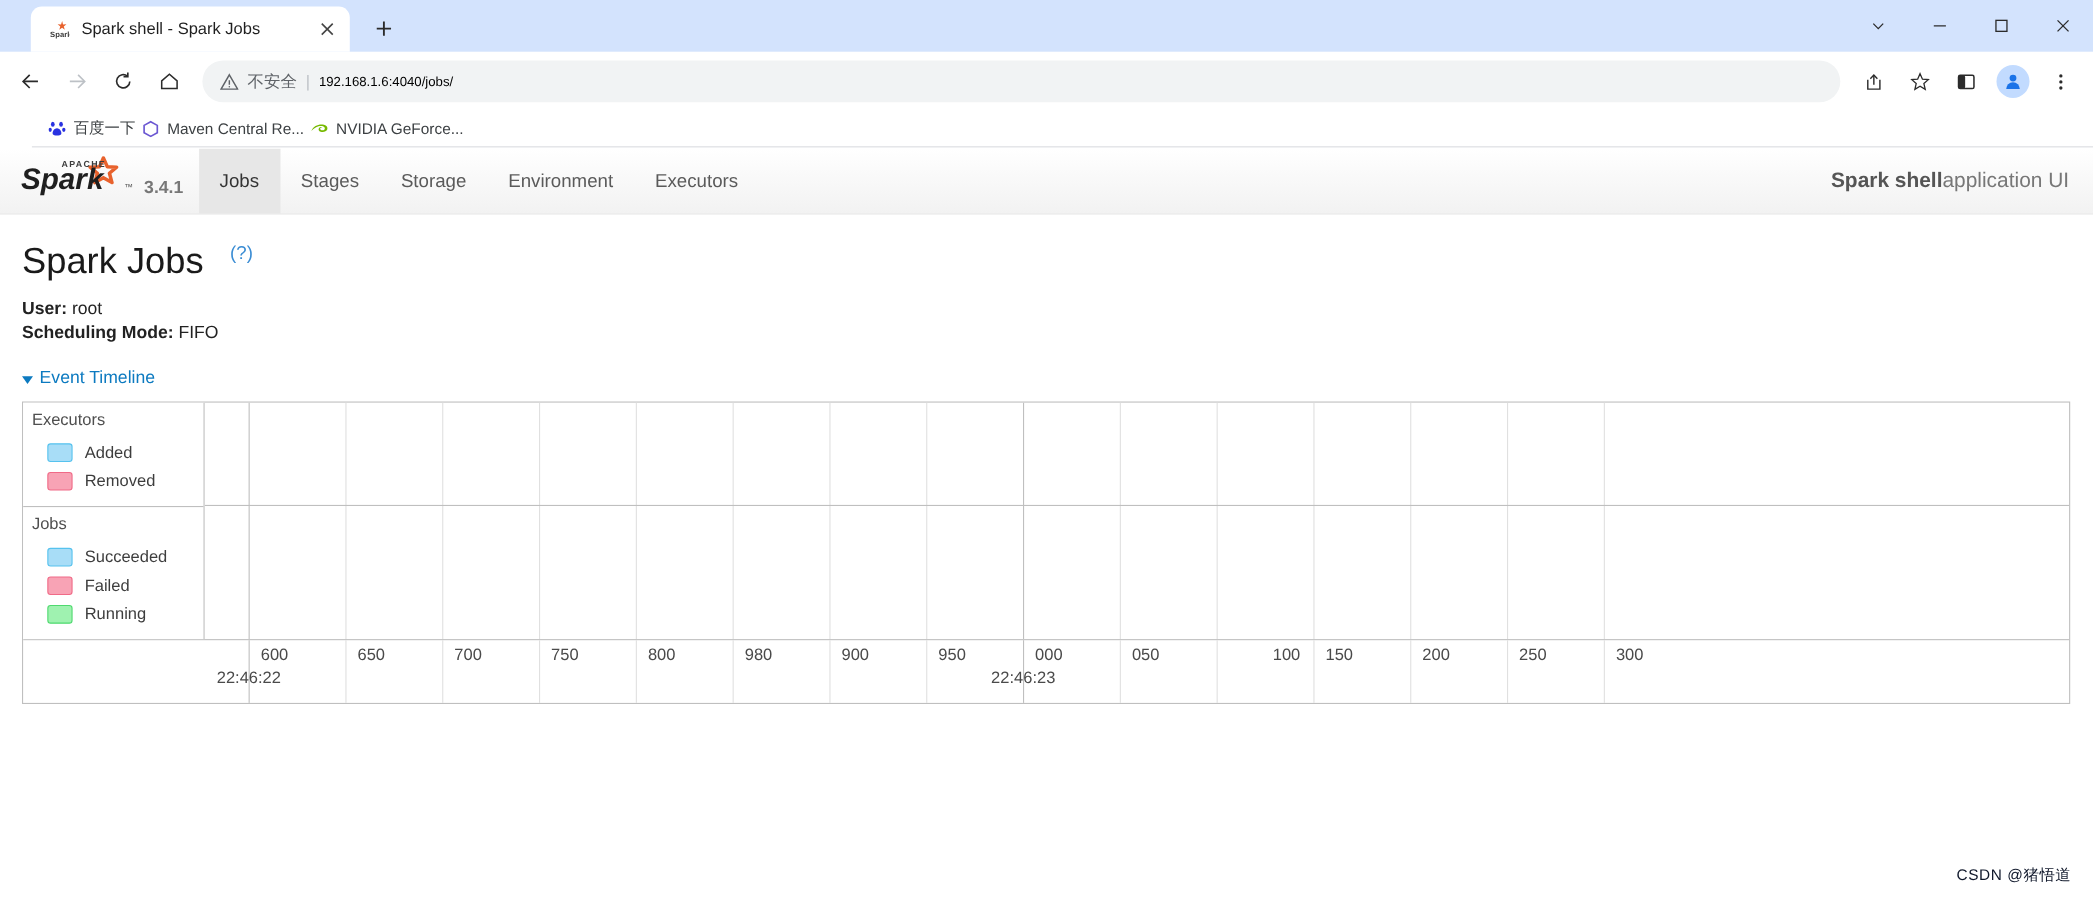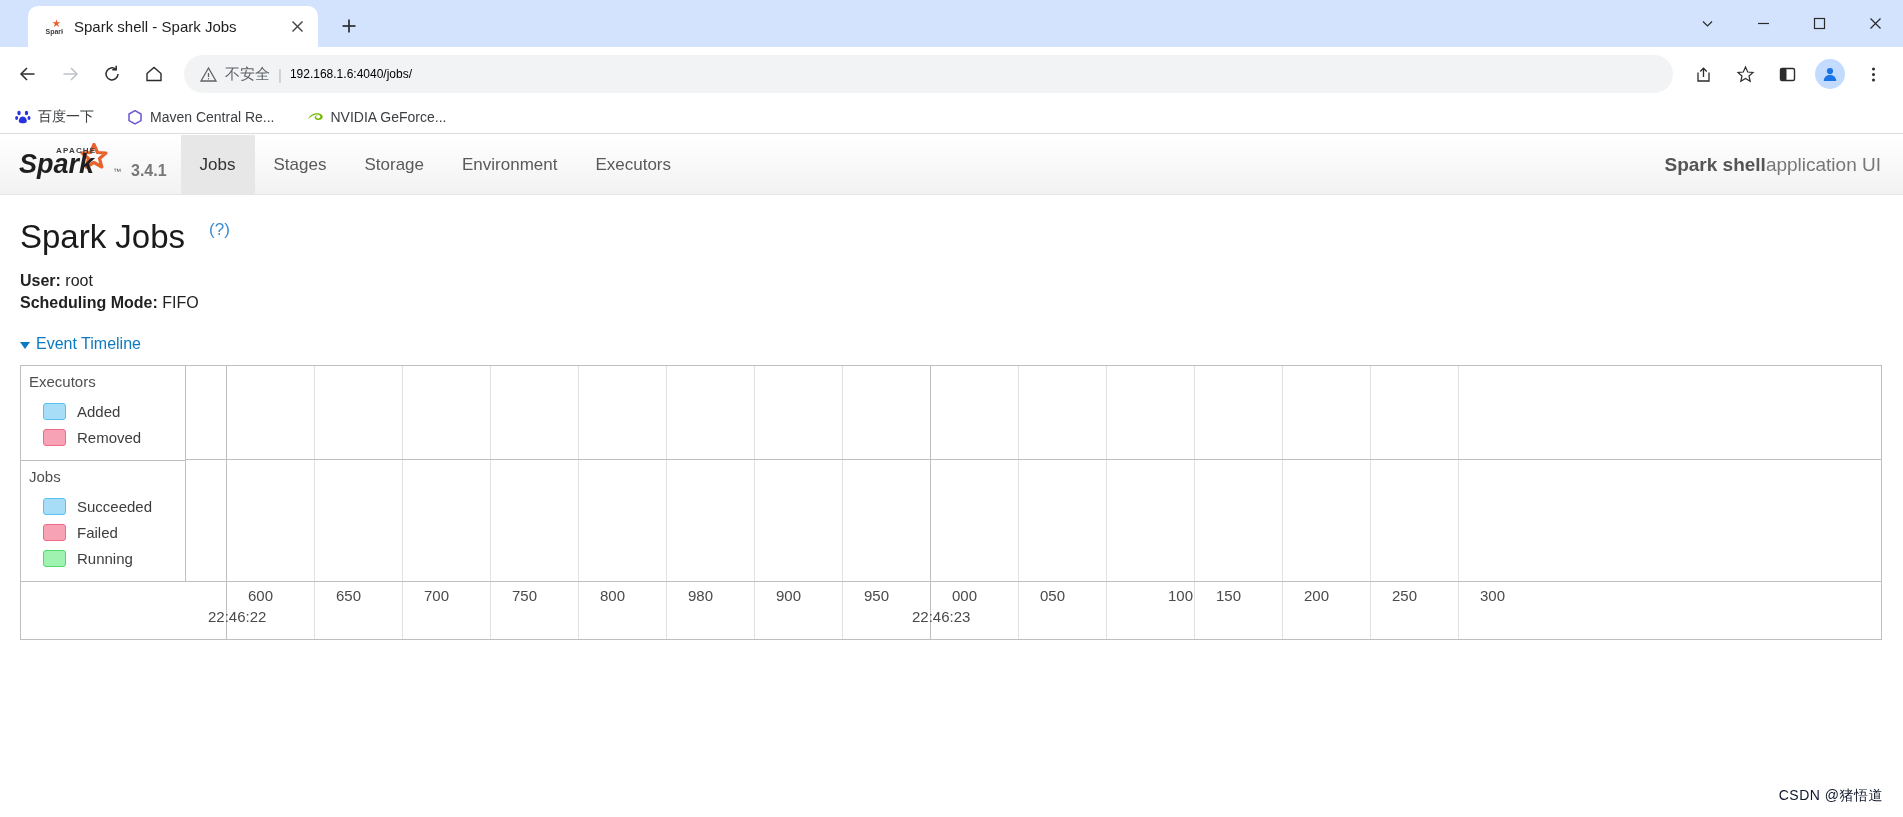--- a/index.html
+++ b/index.html
@@ -130,22 +130,23 @@
     display: flex; align-items: center; justify-content: center;
     margin: 0 6px;
   }
 
   .bookmarks {
     height: 33px;
     background: #ffffff;
     display: flex;
     align-items: center;
     padding: 0 14px;
-    gap: 32px;
+    gap: 5px;
     border-bottom: 1px solid #dadce0;
+    margin-left: 29px;
   }
   .bm {
     display: flex; align-items: center; gap: 7px;
     font-size: 14px;
     color: #3c4043;
     white-space: nowrap;
   }
   .bm-ico { width: 17px; height: 17px; display: flex; align-items: center; justify-content: center; }
 
   
@@ -344,21 +345,21 @@
   .tl-axis-labels {
     position: absolute;
     left: 165px;
     right: 0; top: 0; bottom: 0;
   }
   .tick {
     position: absolute;
     top: 5px;
     font-size: 15px;
     color: #4a4a4a;
-    padding-left: 22px;
+    padding-left: 11px;
     white-space: nowrap;
   }
   .tick .major {
     display: block;
     margin-top: 4px;
     font-size: 15px;
     color: #4a4a4a;
   }
   .tl-axis .vline { background: #e0e0e0; }
 

